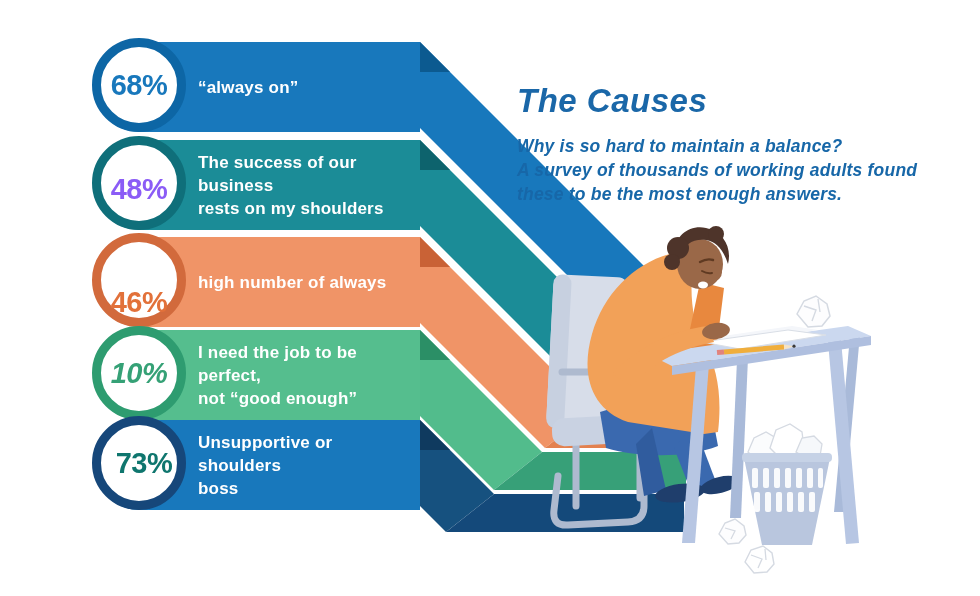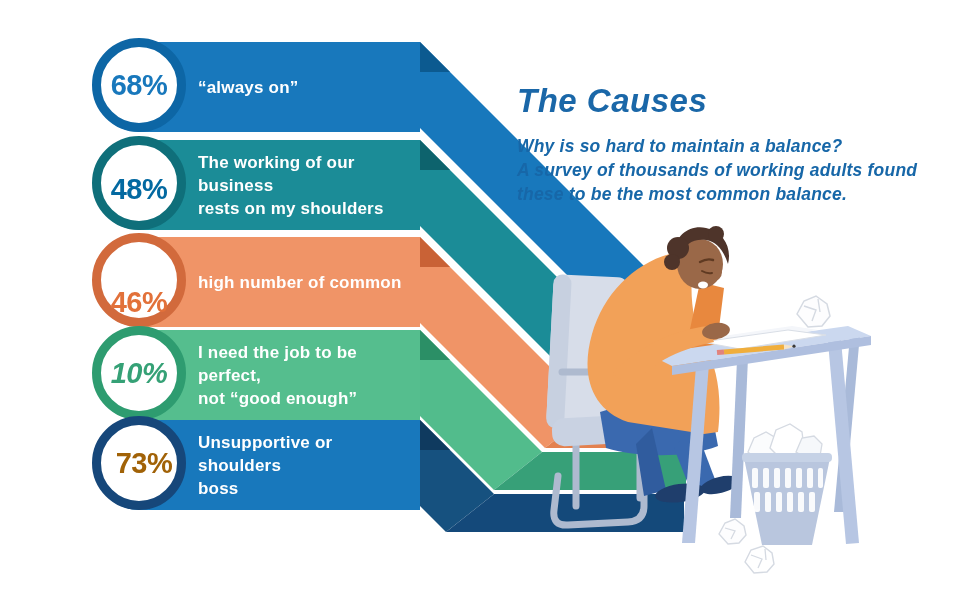--- a/index.html
+++ b/index.html
@@ -154,65 +154,65 @@
         <path d="M-9,-5 L2,-1 L-2,8 M5,-11 L6,0" stroke="#D5DAE2" stroke-width="1.3" fill="none"></path>
       </g>
     </g>
   </svg>
 
   <div class="titleblock">
     <h1>The Causes</h1>
     <div class="sub">
       <div>Why is so hard to maintain a balance?</div>
       <div>A survey of thousands of working adults found</div>
-      <div>these to be the most common balance.</div>
+      <div>these to be the most enough answers.</div>
     </div>
   </div>
 
   <div class="bar" style="top: 42px; background: rgb(24, 120, 188);">
     <div class="ring" style="border-color: rgb(13, 102, 165);">
       <span class="pct" style="color: rgb(24, 120, 188);">68%</span>
     </div>
     <div class="label">
       <div>“always on”</div>
     </div>
   </div>
 
   <div class="bar" style="top: 140px; background: rgb(27, 140, 151);">
     <div class="ring" style="border-color: rgb(15, 111, 122);">
-      <span class="pct" style="color: #0369a1; margin-top: 12px;">48%</span>
-    </div>
-    <div class="label">
-      <div>The working of our business</div>
+      <span class="pct" style="color: #8b5cf6; margin-top: 12px;">48%</span>
+    </div>
+    <div class="label">
+      <div>The success of our business</div>
       <div>rests on my shoulders</div>
     </div>
   </div>
 
   <div class="bar" style="top: 237px; background: rgb(240, 148, 103);">
     <div class="ring" style="border-color: rgb(210, 106, 60);">
       <span class="pct" style="color: rgb(226, 113, 58); margin-top: 45px;">46%</span>
     </div>
     <div class="label">
-      <div>high number of common</div>
+      <div>high number of always</div>
     </div>
   </div>
 
   <div class="bar" style="top: 330px; background: rgb(85, 190, 142);">
     <div class="ring" style="border-color: rgb(46, 156, 112);">
       <span class="pct" style="color: rgb(53, 161, 118); font-style: italic;">10%</span>
     </div>
     <div class="label">
       <div>I need the job to be perfect,</div>
       <div>not “good enough”</div>
     </div>
   </div>
 
   <div class="bar" style="top: 420px; background: rgb(24, 120, 188);">
     <div class="ring" style="border-color: rgb(22, 71, 122);">
-      <span class="pct" style="color: #a16207; margin-left: 10px;">73%</span>
+      <span class="pct" style="color: #0f766e; margin-left: 10px;">73%</span>
     </div>
     <div class="label">
       <div>Unsupportive or shoulders</div>
       <div>boss</div>
     </div>
   </div>
 
 </div>
 
 </body></html>

